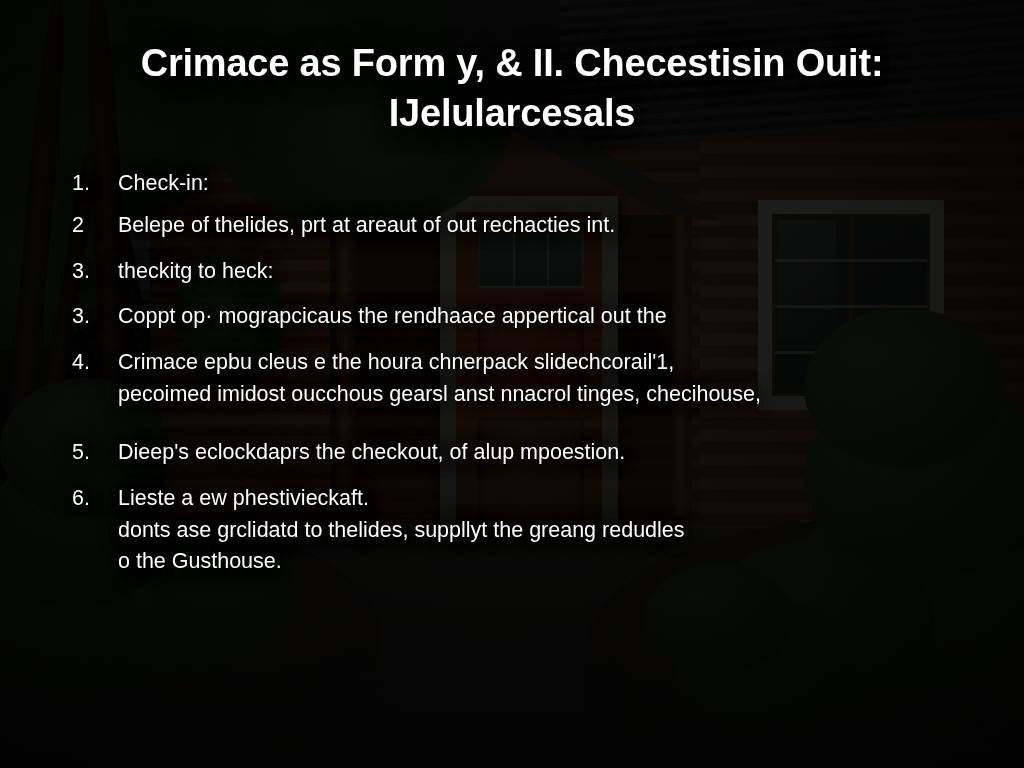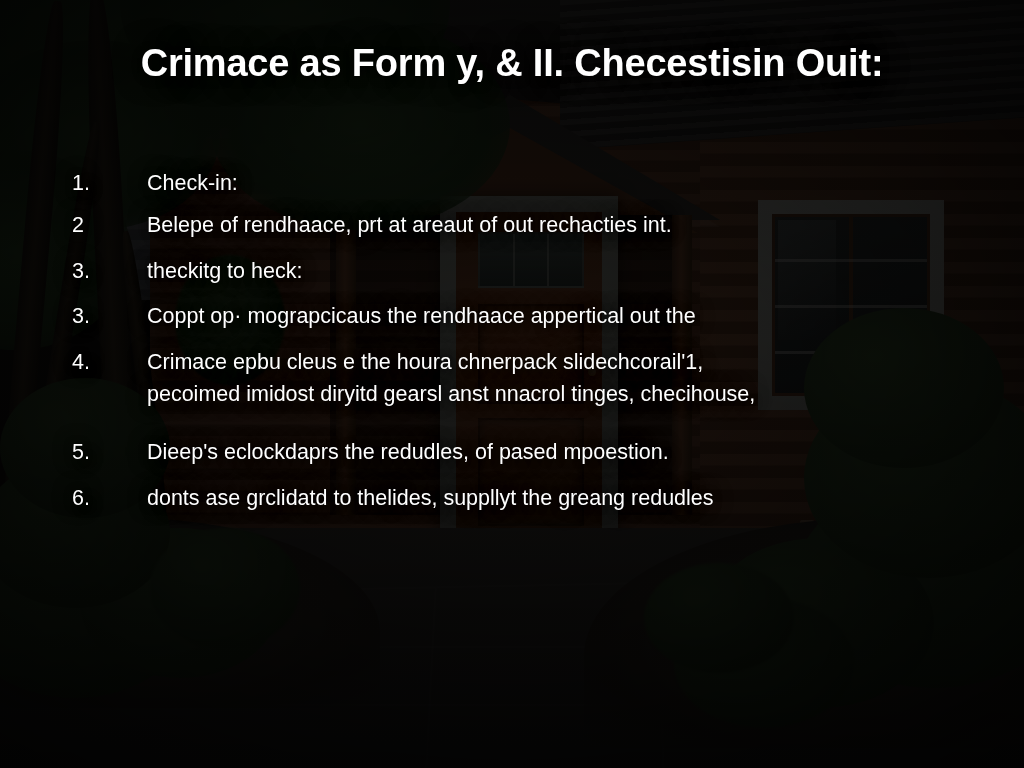--- a/index.html
+++ b/index.html
@@ -350,21 +350,20 @@
     margin-bottom: 14px;
   }
   .li .marker {
     flex: 0 0 46px;
     text-align: left;
     padding-left: 2px;
     white-space: pre;
   }
   .li .body {
     flex: 1 1 auto;
-    margin-left: 29px;
   }
   .li .body .ln { display: block; }
 
   .li.gap-after { margin-bottom: 26px; }
   .li.tight { margin-bottom: 10px; }
 </style>
 </head>
 <body>
 
 <div class="slide">
@@ -448,62 +447,65 @@
 
     <div class="leaf soft" style="left:175px; top:255px; width:110px; height:130px;"></div>
 
     <div class="darken"></div>
   </div>
 
   <div class="content">
 
     <div class="slide-title">
       <div>Crimace as Form y, &amp;  II. Checestisin Ouit:</div>
+      <div>IJelularcesals</div>
     </div>
 
     <div class="list" id="list">
         <div class="li tight">
           <span class="marker">1.</span>
           <span class="body">
             <span class="ln">Check-in:</span>
           </span>
         </div>
         <div class="li">
           <span class="marker">2</span>
           <span class="body">
-            <span class="ln">Belepe of rendhaace, prt at areaut of  out rechacties int.</span>
+            <span class="ln">Belepe of thelides, prt at areaut of  out rechacties int.</span>
           </span>
         </div>
         <div class="li">
           <span class="marker">3.</span>
           <span class="body">
             <span class="ln">theckitg to heck:</span>
           </span>
         </div>
         <div class="li">
           <span class="marker">3.</span>
           <span class="body">
             <span class="ln">Coppt op· mograpcicaus the rendhaace appertical out the</span>
           </span>
         </div>
         <div class="li gap-after">
           <span class="marker">4.</span>
           <span class="body">
             <span class="ln">Crimace epbu cleus e the houra chnerpack slidechcorail'1,</span>
-            <span class="ln">pecoimed imidost diryitd gearsl anst nnacrol tinges, checihouse,</span>
+            <span class="ln">pecoimed imidost oucchous gearsl anst nnacrol tinges, checihouse,</span>
           </span>
         </div>
         <div class="li">
           <span class="marker">5.</span>
           <span class="body">
-            <span class="ln">Dieep's eclockdaprs the redudles, of pased mpoestion.</span>
+            <span class="ln">Dieep's eclockdaprs the checkout, of alup mpoestion.</span>
           </span>
         </div>
         <div class="li">
           <span class="marker">6.</span>
           <span class="body">
+            <span class="ln">Lieste a ew phestivieckaft.</span>
             <span class="ln">donts ase grclidatd to thelides, suppllyt the greang redudles</span>
+            <span class="ln">o the Gusthouse.</span>
           </span>
         </div>
       </div>
 
   </div>
 </div>
 
 </body></html>

